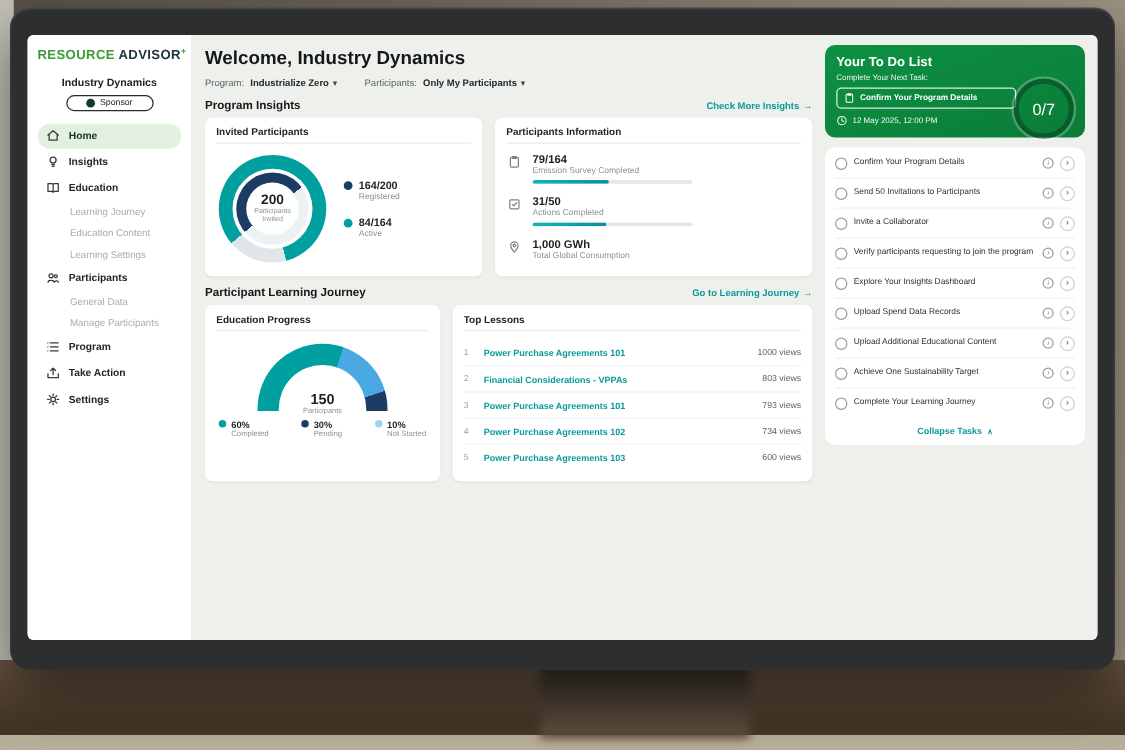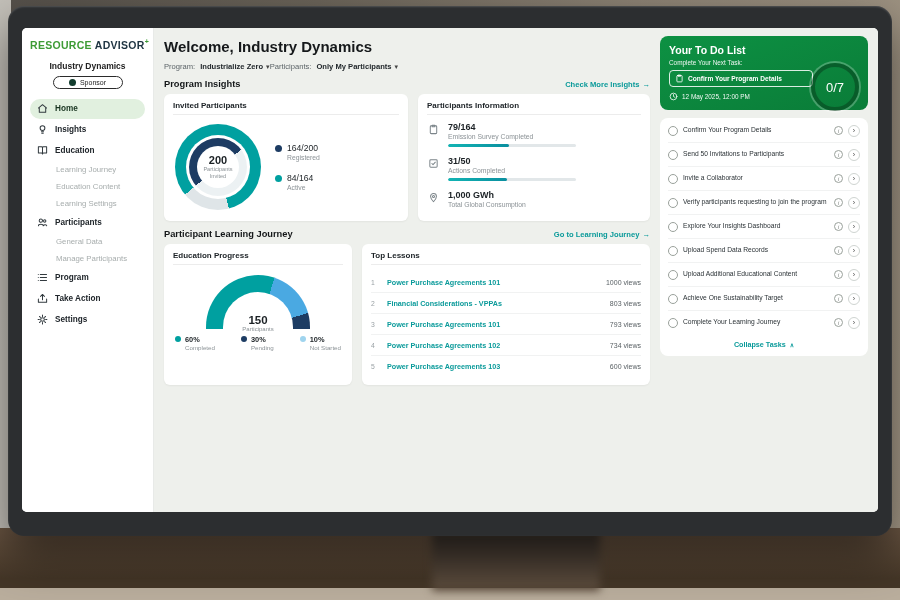--- a/index.html
+++ b/index.html
@@ -27,50 +27,50 @@
   .nav{display:flex;flex-direction:column;gap:1px;}
   .nav-item{display:flex;align-items:center;gap:7px;padding:4.5px 7px;font-size:8.2px;font-weight:bold;color:#20262b;border-radius:11px;cursor:pointer;}
   .nav-item.active{background:#e1f0df;color:#17331f;}
   .nav-sub{padding:3.5px 7px 3.5px 26px;font-size:7.8px;color:#a7adad;font-weight:normal;}
   .nav-item svg{stroke:#323a3f;fill:none;stroke-width:1.1;stroke-linecap:round;stroke-linejoin:round;}
 
   
   .content{flex:1;display:flex;gap:10px;padding:8px 10px;background:#eef0ec;box-sizing:border-box;overflow:hidden;}
   .main{flex:1;min-width:0;}
   .page-title{font-size:15px;font-weight:bold;color:#15181a;margin:2px 0 7px;}
-  .filters{display:flex;font-size:7.6px;color:#5c6468;margin-bottom:4px;}
+  .filters{display:flex;gap:22px;font-size:7.6px;color:#5c6468;margin-bottom:4px;}
   .filter{display:flex;align-items:center;cursor:pointer;}
   .filter-value{font-weight:bold;color:#23292d;margin-left:5px;}
   .caret{font-size:7px;color:#444;margin-left:3px;}
   .caret::before{content:"▾";}
   .section-row{display:flex;justify-content:space-between;align-items:center;margin:8px 0 5px;}
   .section-title{font-size:9.3px;font-weight:bold;color:#15181a;}
   .section-link{font-size:7.6px;font-weight:bold;color:#0a9a9a;cursor:pointer;display:flex;align-items:center;gap:3px;}
   .icon-arrow-right::before{content:"→";}
   .cards{display:flex;gap:10px;align-items:stretch;}
   .card{background:#fff;border-radius:6px;padding:7px 9px 9px;box-shadow:0 1px 2px rgba(0,0,0,.05);box-sizing:border-box;}
   .card-title{font-size:8px;font-weight:bold;color:#1c2226;padding-bottom:4px;border-bottom:1px solid #ececec;margin-bottom:7px;}
 
-  .card-invited{width:244px;}
+  .card-invited{width:222px;}
   .invited-body{display:flex;align-items:center;gap:14px;padding:2px 0 0 2px;}
   .donut{position:relative;width:86px;height:86px;}
   .ring-outer{position:absolute;inset:0;border-radius:50%;background:#dfe5e8;}
   .hole-outer{position:absolute;inset:11px;border-radius:50%;background:#fff;}
   .ring-inner{position:absolute;inset:14px;border-radius:50%;background:#ecf1f3;}
   .hole-inner{position:absolute;inset:22px;border-radius:50%;background:#fff;}
   .donut-center{position:absolute;inset:0;display:flex;flex-direction:column;align-items:center;justify-content:center;text-align:center;}
   .donut-center .v{font-size:11px;font-weight:bold;color:#1b2125;}
   .donut-center .l{font-size:5.6px;color:#8b9296;width:42px;line-height:1.25;}
   .legend-col{display:flex;flex-direction:column;gap:12px;}
   .legend-item{display:flex;gap:5px;align-items:flex-start;}
   .dot{width:7px;height:7px;border-radius:50%;margin-top:2px;}
   .dot-navy{background:#1d3c63;}
   .dot-teal{background:#00a0a0;}
   .dot-light{background:#9fd4ee;}
-  .legend-v{font-size:8.6px;font-weight:normal;color:#1b2125;}
+  .legend-v{font-size:8.6px;font-weight:bold;color:#1b2125;}
   .legend-l{font-size:6.8px;color:#8b9296;margin-top:1px;}
 
   .card-info{flex:1;min-width:0;}
   .stat-row{display:flex;gap:8px;margin-bottom:9px;align-items:flex-start;}
   .stat-row:last-child{margin-bottom:0;}
   .stat-icon{width:13px;display:flex;justify-content:center;padding-top:2px;}
   .stat-icon svg{stroke:#7c858a;fill:none;stroke-width:1.1;stroke-linecap:round;stroke-linejoin:round;}
   .stat-v{font-size:9px;font-weight:bold;color:#1b2125;}
   .stat-l{font-size:6.8px;color:#8b9296;margin:1px 0 4px;}
   .pbar{width:128px;height:3px;background:#e2e7e9;border-radius:2px;overflow:hidden;}

